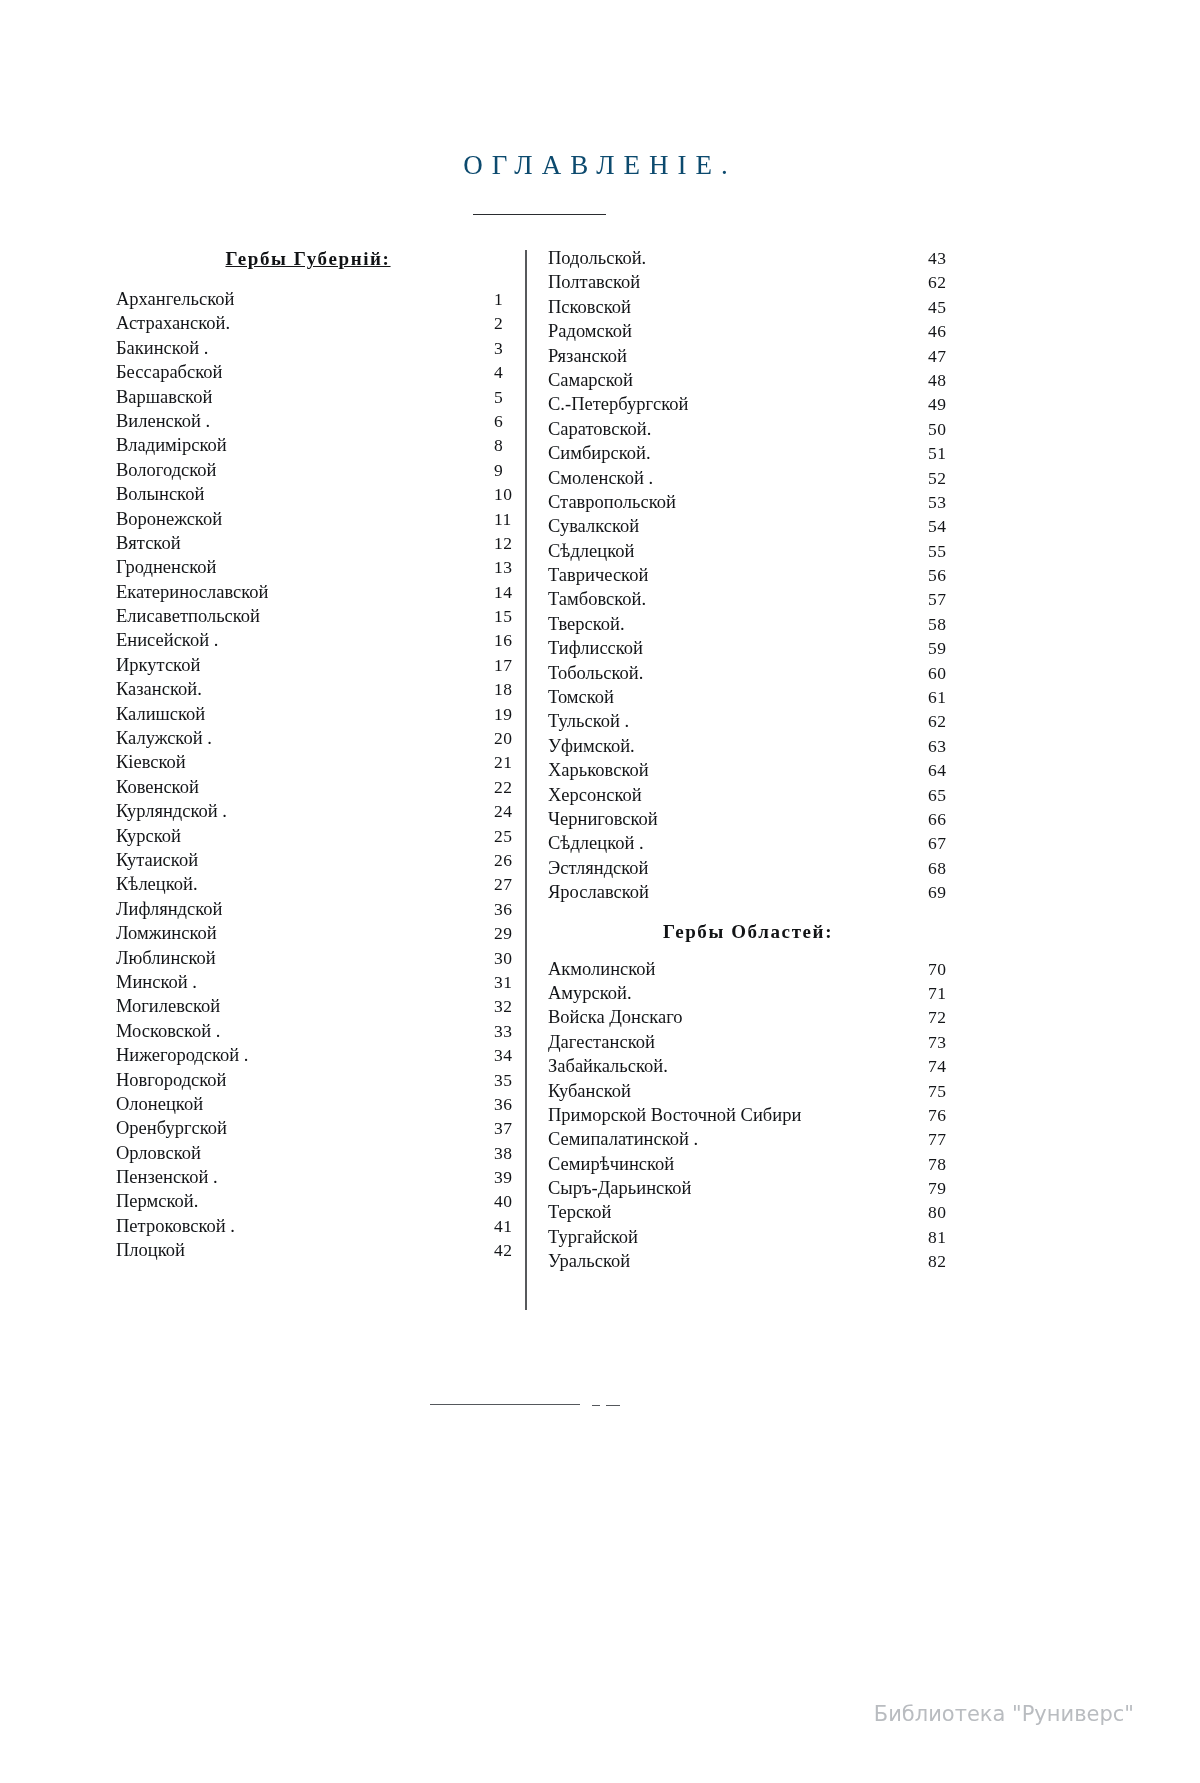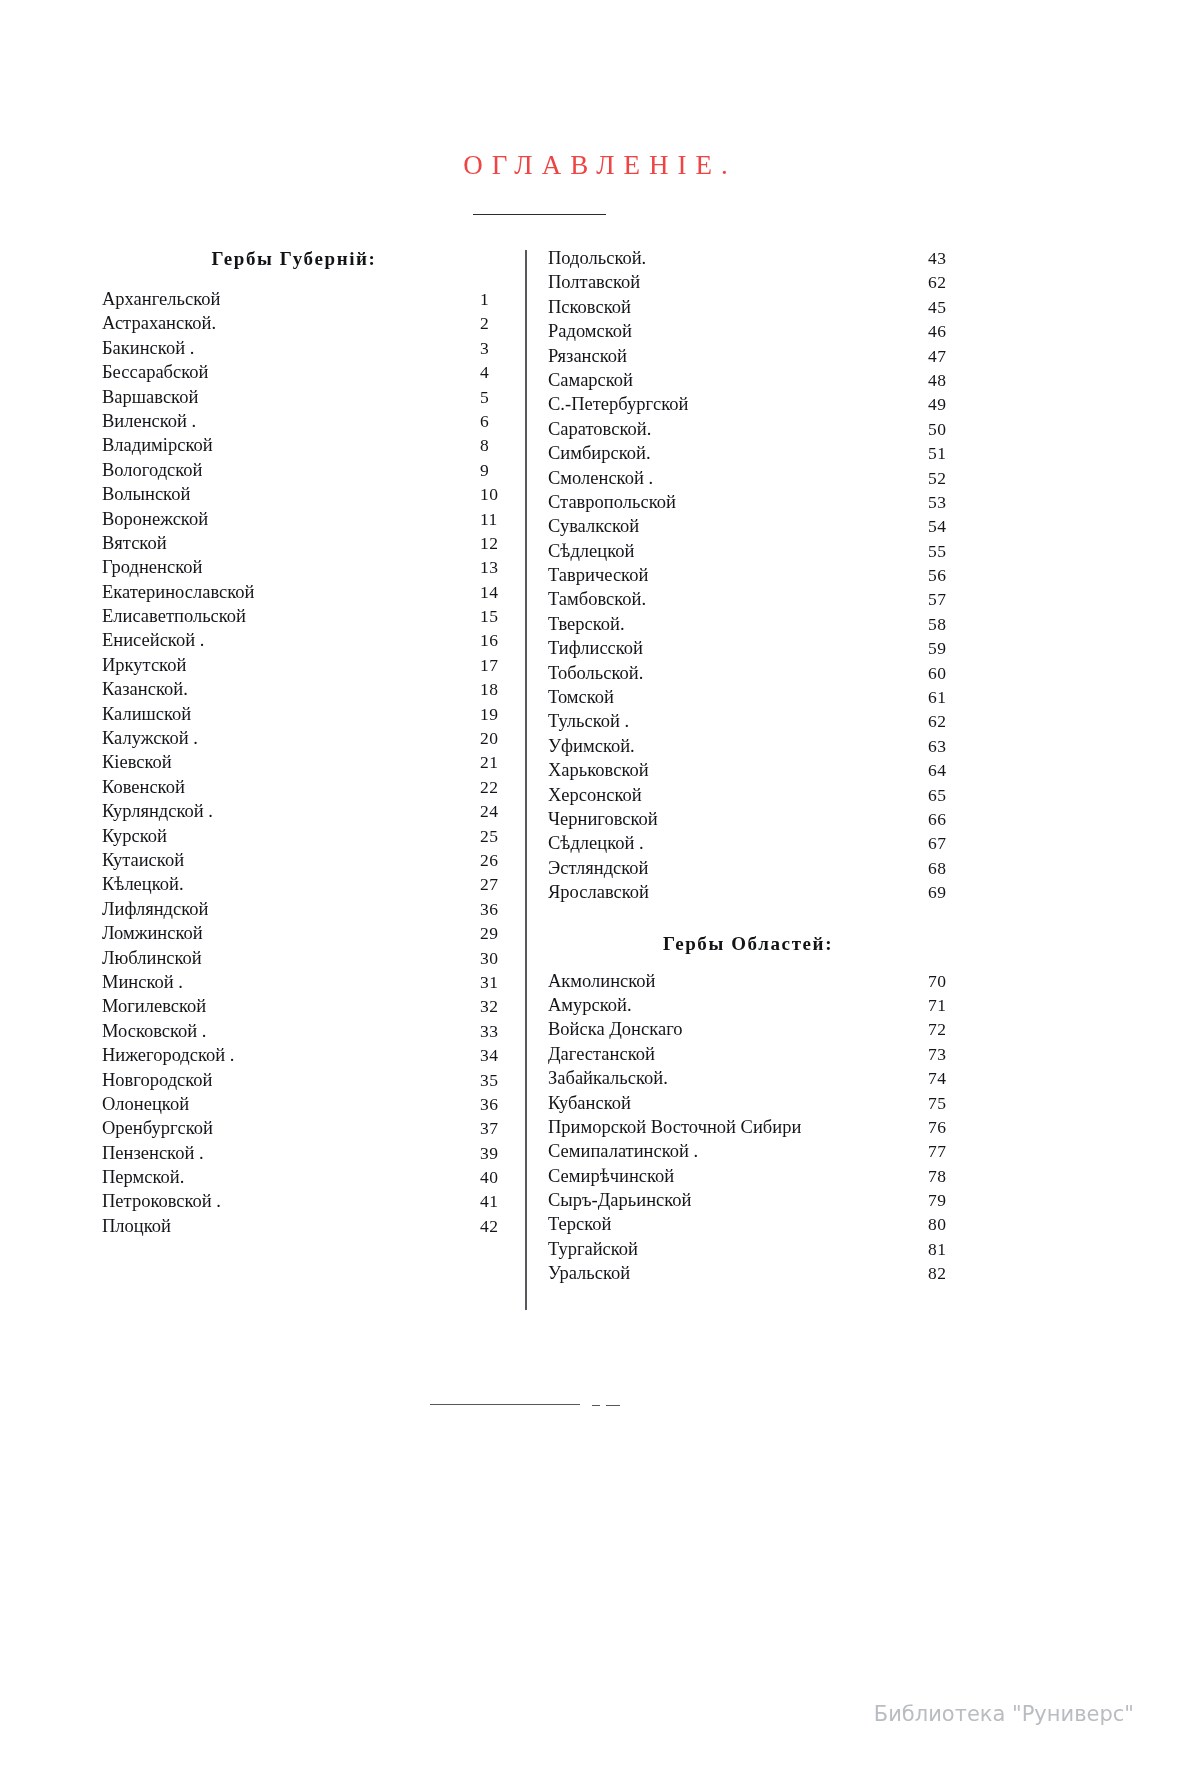--- a/index.html
+++ b/index.html
@@ -23,41 +23,41 @@
   }
   .title {
     position: absolute;
     left: 0;
     top: 150px;
     width: 1200px;
     text-align: center;
     font-size: 27px;
     letter-spacing: 9px;
     font-family: "Liberation Serif", serif;
-    color: #ef4444;
+    color: #0c4a6e;
   }
   .title-rule {
     position: absolute;
     left: 473px;
     top: 214px;
     width: 133px;
     height: 1px;
     background: #2a2c2f;
   }
   .columns {
     position: absolute;
     left: 0;
     top: 248px;
     width: 1200px;
   }
   .col {
     position: absolute;
     top: 0;
   }
-  .col-left { left: 102px; width: 400px; }
+  .col-left { left: 116px; width: 400px; text-decoration: underline; }
   .col-right { left: 548px; width: 425px; }
 
   .divider {
     position: absolute;
     left: 525px;
     top: 250px;
     width: 2px;
     height: 1060px;
     background: #3a3c40;
     opacity: 0.85;
@@ -70,21 +70,21 @@
     text-align: center;
     color: #111315;
     margin-bottom: 19px;
   }
   .section-head.left-head {
     width: 400px;
     margin-left: -8px;
   }
   .section-head.right-head {
     width: 400px;
-    margin-top: 26px;
+    margin-top: 14px;
     margin-bottom: 16px;
   }
 
   .entry {
     position: relative;
     height: 24.4px;
     font-size: 18.5px;
     color: #131518;
     white-space: nowrap;
   }
@@ -280,20 +280,24 @@
           </div>
           <div class="entry">
             <span class="label">Олонецкой</span>
             <span class="page-num">36</span>
           </div>
           <div class="entry">
             <span class="label">Оренбургской</span>
             <span class="page-num">37</span>
           </div>
           <div class="entry">
+            <span class="label">Орловской</span>
+            <span class="page-num">38</span>
+          </div>
+          <div class="entry">
             <span class="label">Пензенской .</span>
             <span class="page-num">39</span>
           </div>
           <div class="entry">
             <span class="label">Пермской.</span>
             <span class="page-num">40</span>
           </div>
           <div class="entry">
             <span class="label">Петроковской .</span>
             <span class="page-num">41</span>

